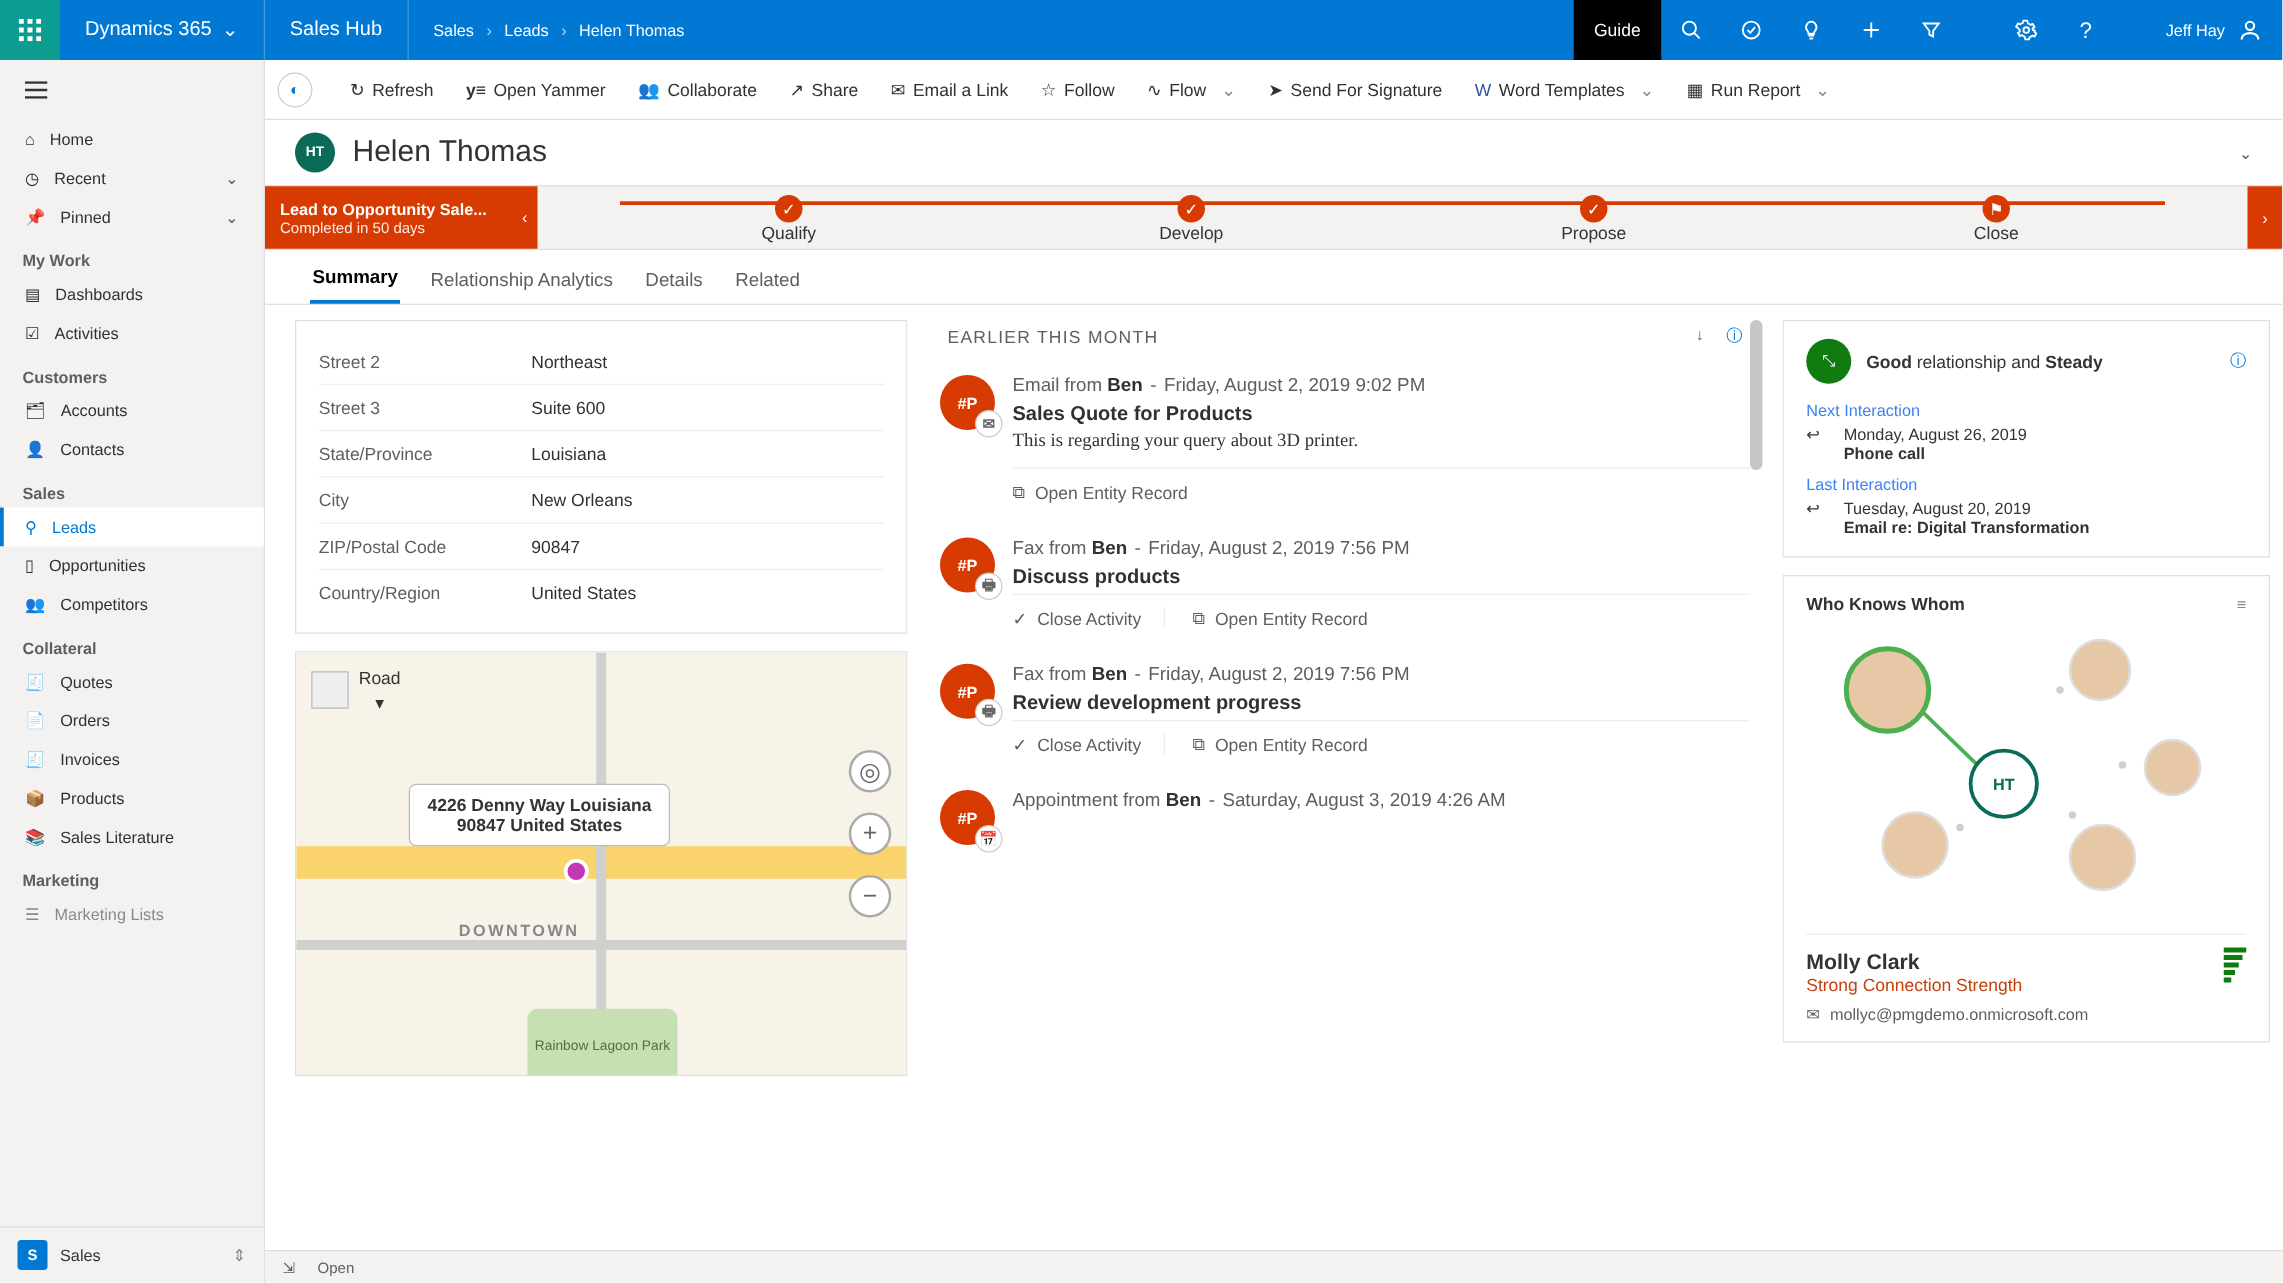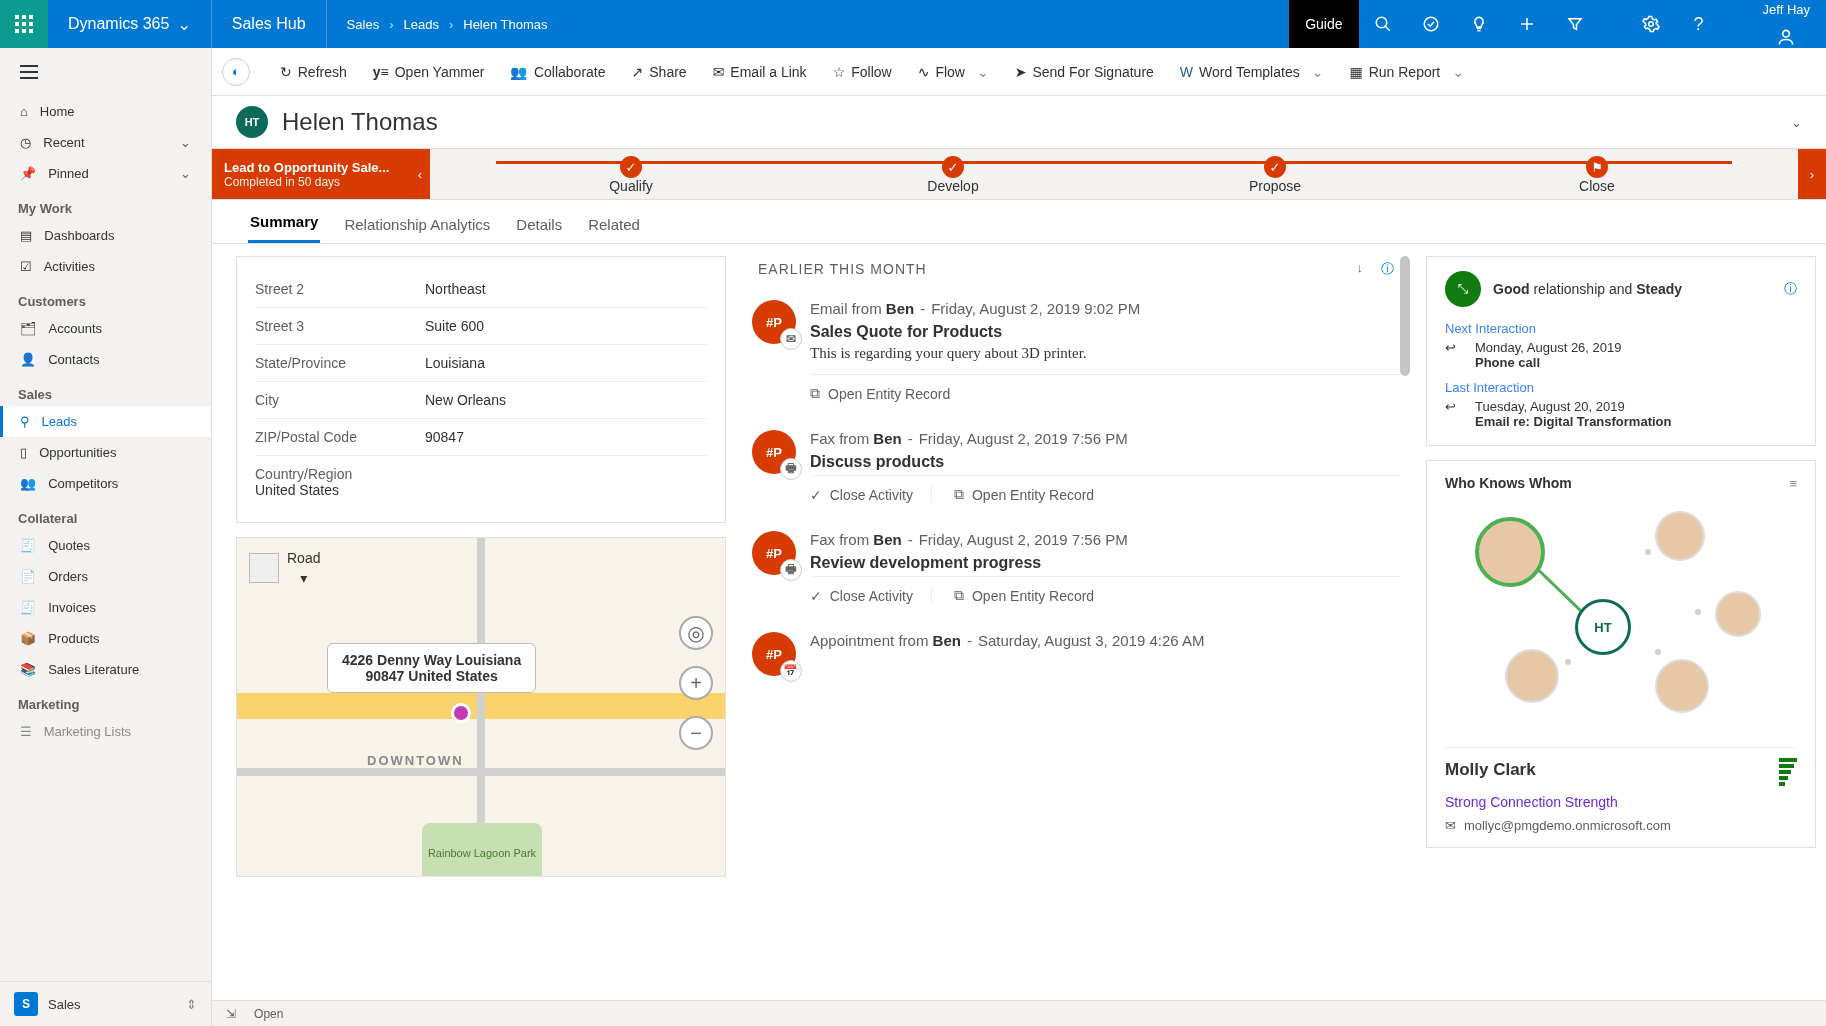--- a/index.html
+++ b/index.html
@@ -7,21 +7,21 @@
 
 
 .topbar { height: 48px; background: #0078d4; color: #fff; display: flex; align-items: center; }
 .waffle { width: 48px; height: 48px; background: #0d9c90; display: flex; align-items: center; justify-content: center; }
 .topbar .seg { padding: 0 20px; height: 48px; display: flex; align-items: center; border-right: 1px solid rgba(255,255,255,0.25); font-size: 16px; }
 .breadcrumb { flex: 1; display: flex; align-items: center; gap: 10px; padding-left: 20px; font-size: 13px; }
 .breadcrumb span.sep { color: rgba(255,255,255,0.7); }
 .guide { background: #000; color: #fff; height: 48px; padding: 16px 16px; display: flex; align-items: center; font-size: 14px; }
 .topicons { display: flex; }
 .topicons .ti { width: 48px; height: 48px; display: flex; align-items: center; justify-content: center; cursor: pointer; }
-.topuser { padding: 0 16px 0 40px; display: flex; align-items: center; gap: 10px; flex-direction: column; }
+.topuser { padding: 0 16px 0 40px; display: flex; align-items: center; gap: 10px; }
 
 
 .layout { display: flex; height: calc(1026px - 48px); }
 
 
 .sidebar { width: 212px; background: #f3f2f1; border-right: 1px solid #e1dfdd; display: flex; flex-direction: column; position: relative; }
 .side-toggle { height: 48px; display: flex; align-items: center; justify-content: flex-start; padding-left: 20px; }
 .side-item { display: flex; align-items: center; gap: 12px; padding: 8px 20px; cursor: pointer; color: #323130; }
 .side-item.active { background: #fff; border-left: 3px solid #0078d4; padding-left: 17px; color: #0078d4; }
 .side-heading { padding: 12px 18px 4px; color: #605e5c; font-weight: 600; font-size: 13px; }
@@ -62,21 +62,21 @@
 
 
 .content { flex: 1; display: flex; overflow: hidden; padding: 12px 10px 0 24px; gap: 14px; position: relative; }
 .col { overflow: hidden; }
 .col1 { width: 490px; }
 .col2 { flex: 1; }
 .col3 { width: 390px; }
 
 .card { border: 1px solid #e1dfdd; background: #fff; padding: 14px 18px; margin-bottom: 14px; }
 .field { display: flex; padding: 10px 0; border-bottom: 1px solid #f0eeed; font-size: 14px; }
-.field:last-child { border-bottom: none; flex-direction: column; }
+.field:last-child { border-bottom: none; }
 .field .lbl { width: 170px; color: #605e5c; }
 .field .val { font-weight: 400; color: #323130; }
 
 
 .mapcard { border: 1px solid #e1dfdd; background: #fff; height: 340px; position: relative; overflow: hidden; }
 .mapbg { position: absolute; inset: 0; background: #f7f3e8; }
 .mapbg::before, .mapbg::after { content: ''; position: absolute; }
 .maproad1 { position:absolute; left:0; right:0; top:155px; height:26px; background:#fbd36c; }
 .maproad2 { position:absolute; left:0; right:0; top:230px; height:8px; background:#d0d0d0; }
 .maproad3 { position:absolute; top:0; bottom:0; left:240px; width:8px; background:#d0d0d0; }
@@ -132,21 +132,21 @@
 .gnode.big { width:70px; height:70px; border:4px solid #4caf50; left:30px; top:18px; }
 .gnode.n1 { width:50px; height:50px; left:210px; top:12px; }
 .gnode.n2 { width:46px; height:46px; left:270px; top:92px; }
 .gnode.n3 { width:54px; height:54px; left:210px; top:160px; }
 .gnode.n4 { width:54px; height:54px; left:60px; top:150px; }
 .gline { position:absolute; background:#4caf50; height:3px; transform-origin:left center; }
 .gline.l1 { left:94px; top:70px; width:74px; transform:rotate(44deg);}
 .gdot { position:absolute; width:6px; height:6px; border-radius:50%; background:#cfcfcf; }
 .wkwperson { border-top:1px solid #eee; margin-top:8px; padding-top:12px; position:relative;}
 .wkwperson .name { font-size:17px; font-weight:600; }
-.wkwperson .strength { color:#6d28d9; font-size:14px; margin:14px 0 8px;}
+.wkwperson .strength { color:#c2410c; font-size:14px; margin:0 0 8px;}
 .wkwperson .email { font-size:13px; color:#605e5c; display:flex; gap:8px; align-items:center;}
 .sigbar { position:absolute; right:0; top:10px; display:flex; flex-direction:column-reverse; gap:2px;}
 .sigbar span { display:block; height:4px; background:#107c10;}
 
 
 .footer { position:absolute; bottom:0; left:212px; right:0; height:26px; background:#f3f2f1; border-top:1px solid #e1dfdd; display:flex; align-items:center; gap:18px; padding:0 14px; font-size:12px; color:#605e5c;}
 svg { display:block; }
 </style>
 </head>
 <body>

